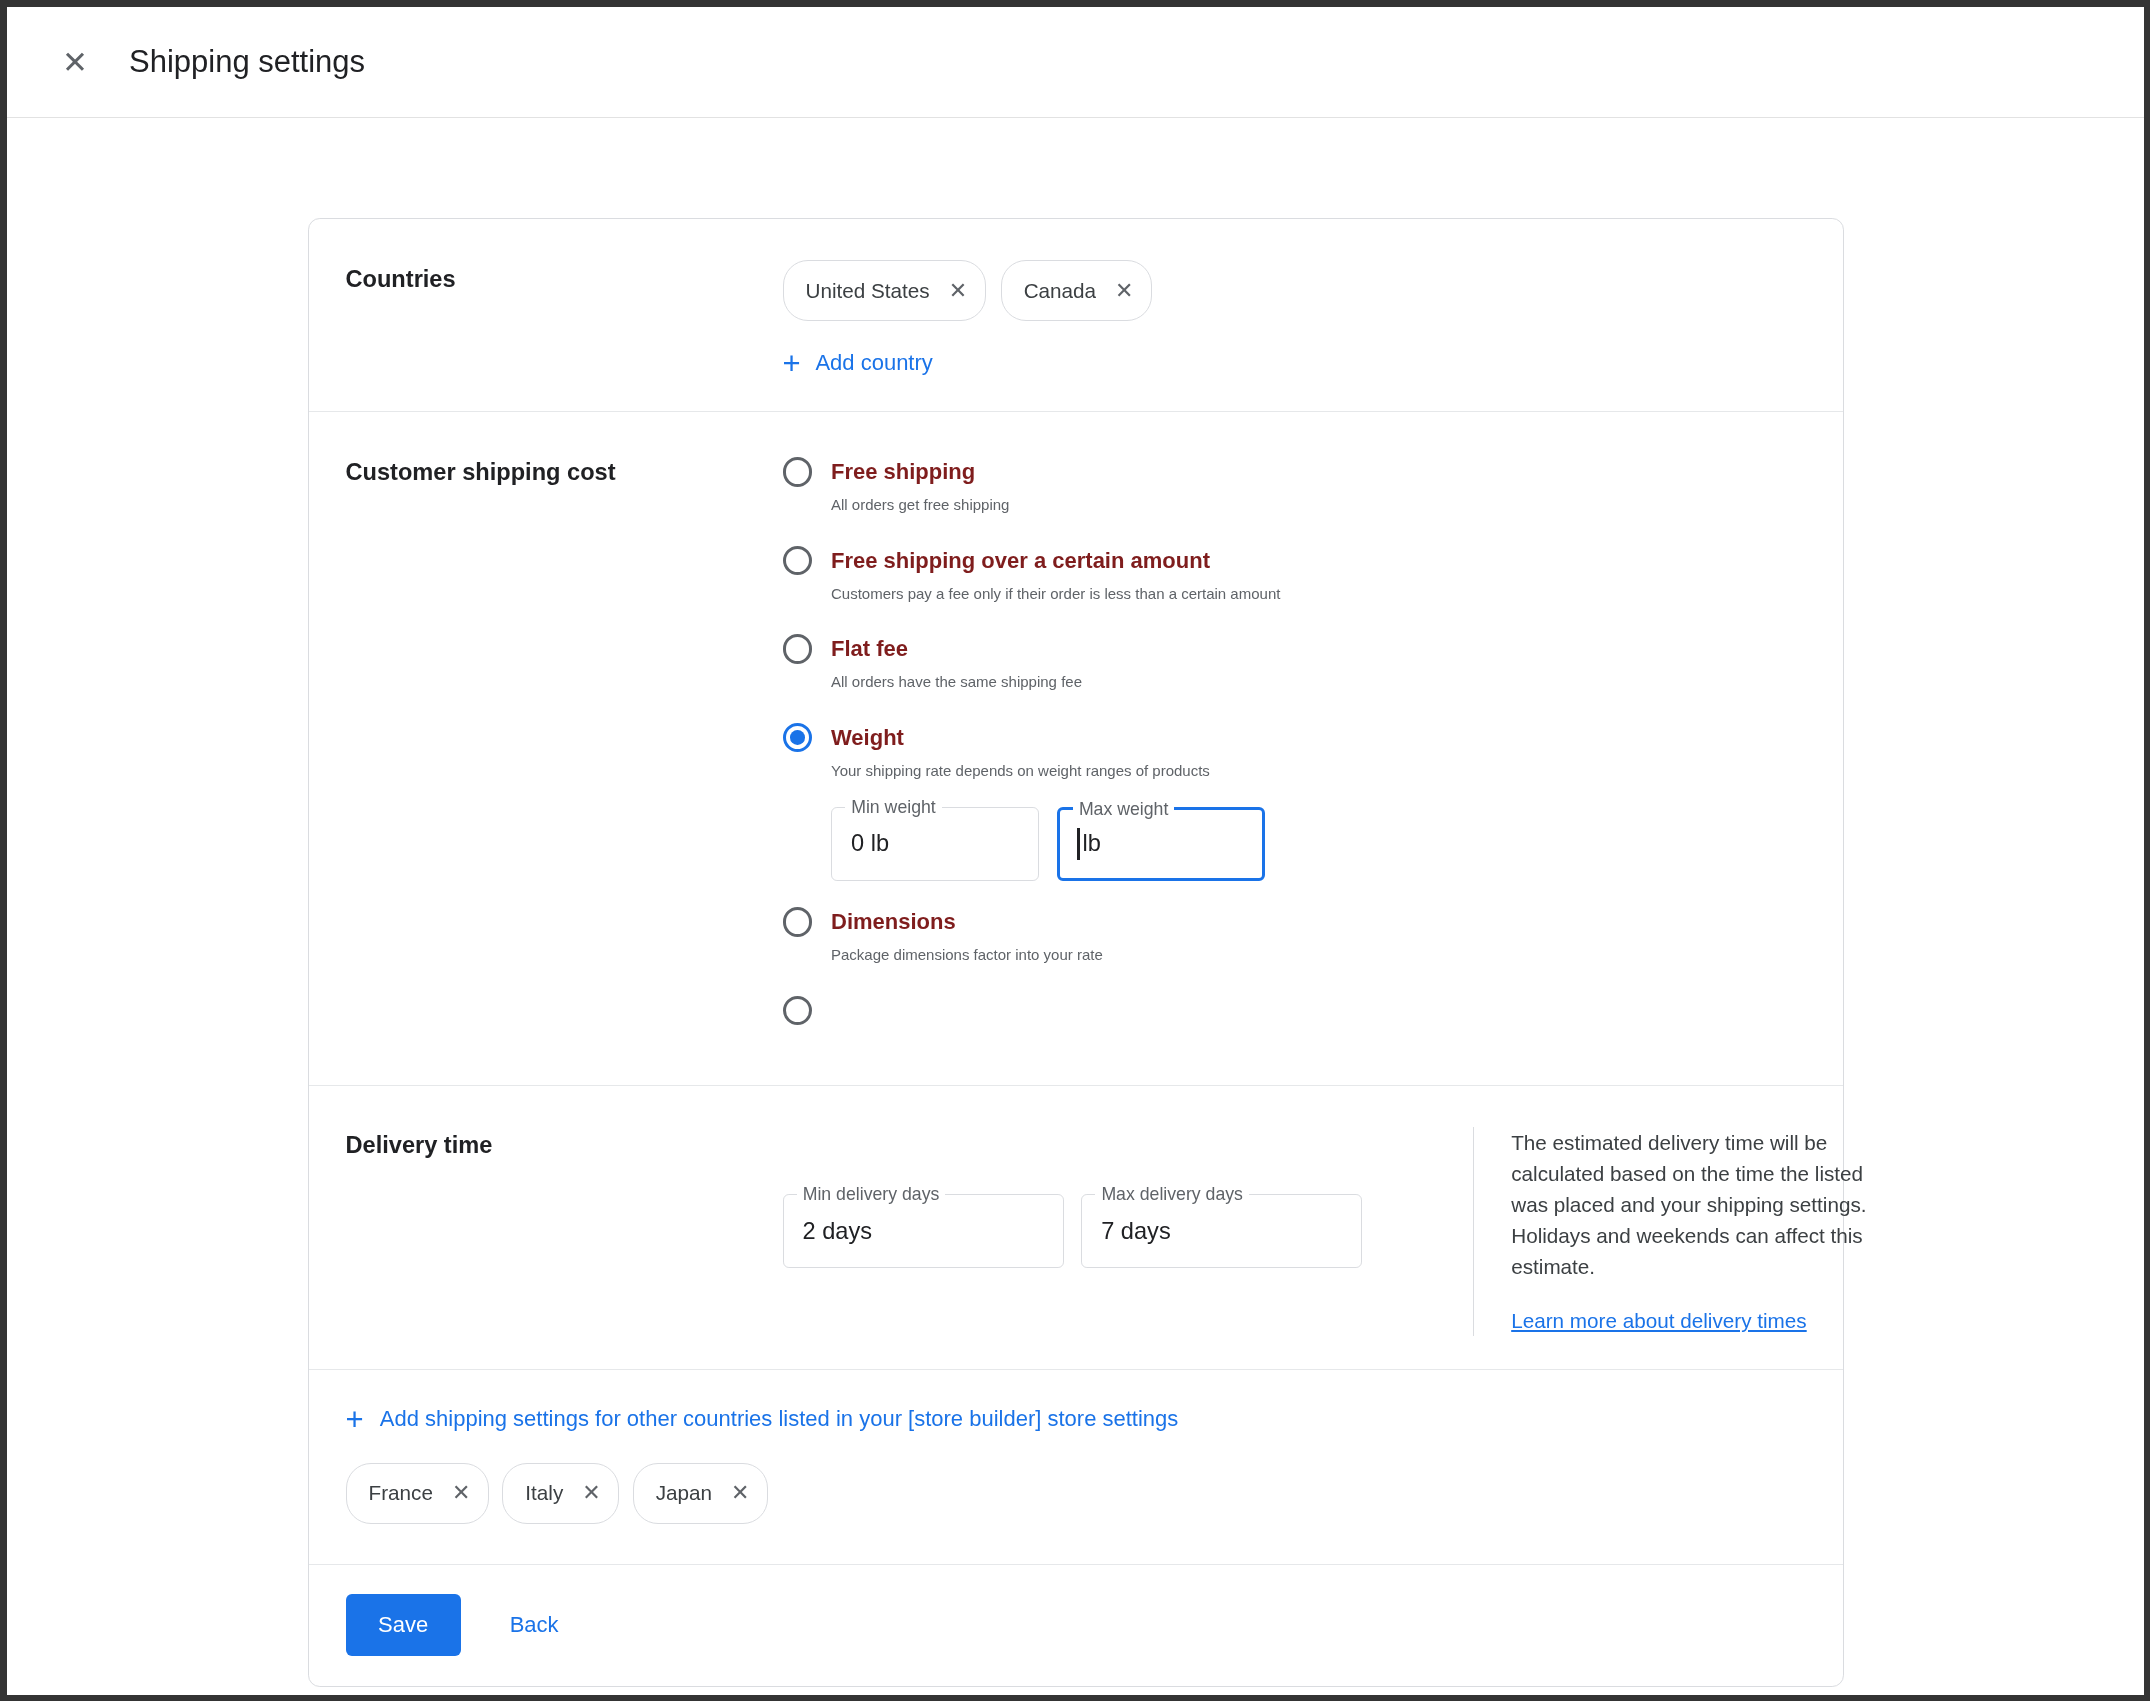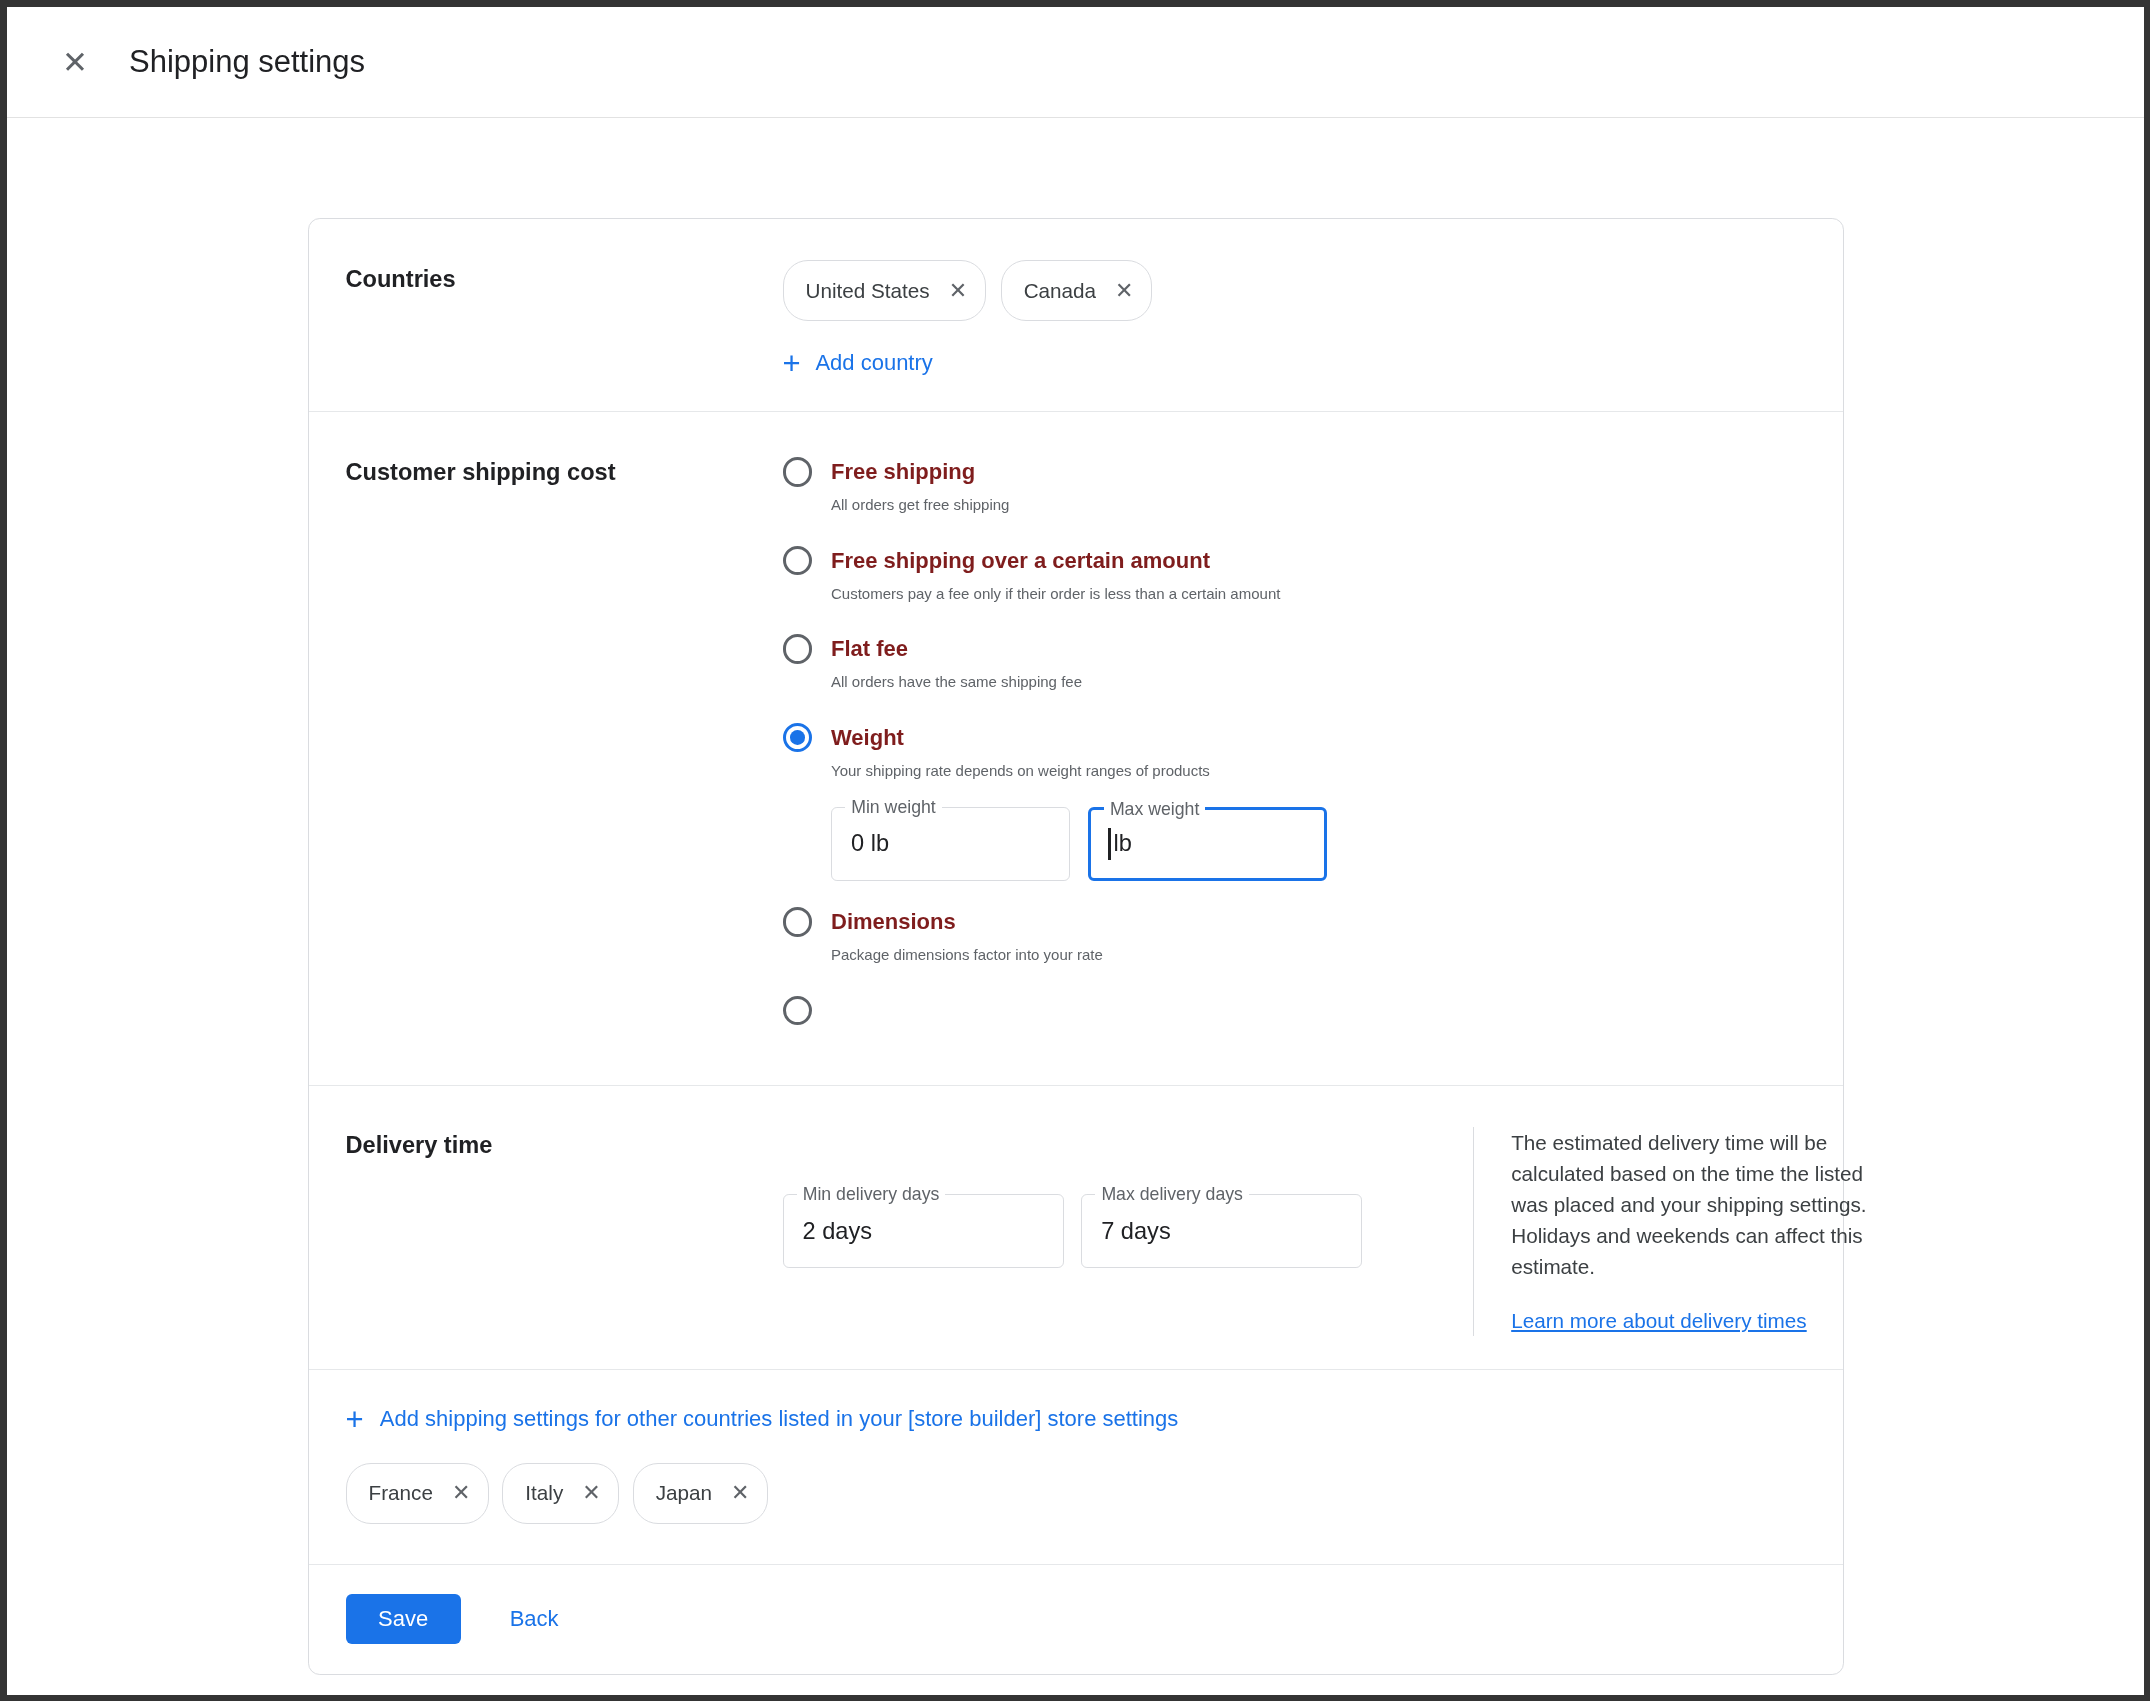--- a/index.html
+++ b/index.html
@@ -35,41 +35,41 @@
   
   .options { padding-top:4.4px; }
   .option { display:flex; margin-bottom:26.6px; }
   .radio { width:29.5px; height:29.5px; flex:none; border:3px solid #5f6368; border-radius:50%; margin-right:19px; margin-top:0px; position:relative; background:#fff; cursor:pointer; }
   .radio.selected { border-color:#1a73e8; }
   .radio.selected::after { content:""; position:absolute; inset:4.4px; border-radius:50%; background:#1a73e8; }
   .option-title { font-size:22px; font-weight:700; color:#7f1d1d; line-height:29.5px; }
   .option-desc { font-size:15px; color:#5f6368; margin-top:4.4px; max-width:583px; line-height:28px; }
 
   
-  .tfield { position:relative; width:239px; height:74px; border:1.5px solid #dadce0; border-radius:5.9px; display:flex; align-items:center; padding:0 19px; font-size:23.6px; color:#202124; background:#fff; }
+  .tfield { position:relative; width:208px; height:74px; border:1.5px solid #dadce0; border-radius:5.9px; display:flex; align-items:center; padding:0 19px; font-size:23.6px; color:#202124; background:#fff; }
   .tfield .flabel { position:absolute; top:-10.3px; left:13.3px; padding:0 5.9px; background:#fff; font-size:17.7px; color:#5f6368; line-height:19px; white-space:nowrap; }
   .tfield.focused { border:3px solid #1a73e8; padding:0 17.7px; }
   .tfield.wide { width:281px; }
   .caret { width:2.2px; height:32.5px; background:#202124; margin-right:3px; flex:none; }
   .weight-fields { display:flex; gap:17.7px; margin-top:22px; }
 
   
   .delivery-content { display:flex; align-items:center; }
   .delivery-fields { display:flex; gap:17.7px; }
   .delivery-help { margin-left:111px; padding-left:37px; border-left:1.5px solid #dadce0; width:395px; font-size:20.7px; line-height:31px; color:#3c4043; }
   .help-link { display:inline-block; margin-top:23.6px; color:#1a73e8; text-decoration:underline; font-size:20.7px; cursor:pointer; }
 
   
   .section.other { display:block; padding:34px 37px 40px; }
   .add-big { display:flex; align-items:center; gap:16.2px; color:#1a73e8; font-size:22px; font-weight:500; margin-top:0; cursor:pointer; }
   .other-chips { display:flex; gap:13.3px; margin-top:28px; }
 
   
   .section.footer { display:flex; align-items:center; padding:29.5px 37px; }
-  .save-btn { height:50px; padding:0 32.5px; background:#1a73e8; color:#fff; border:none; border-radius:5.9px; font-size:22px; font-weight:500; font-family:inherit; cursor:pointer;text-align:center; }
+  .save-btn { height:62px; padding:0 32.5px; background:#1a73e8; color:#fff; border:none; border-radius:5.9px; font-size:22px; font-weight:500; font-family:inherit; cursor:pointer;text-align:center; }
   .back-link { margin-left:49px; color:#1a73e8; font-size:22px; font-weight:500; cursor:pointer; }
 </style>
 </head>
 <body>
 
 <header class="topbar">
   <span class="close">✕</span>
   <h1 class="title">Shipping settings</h1>
 </header>
 

